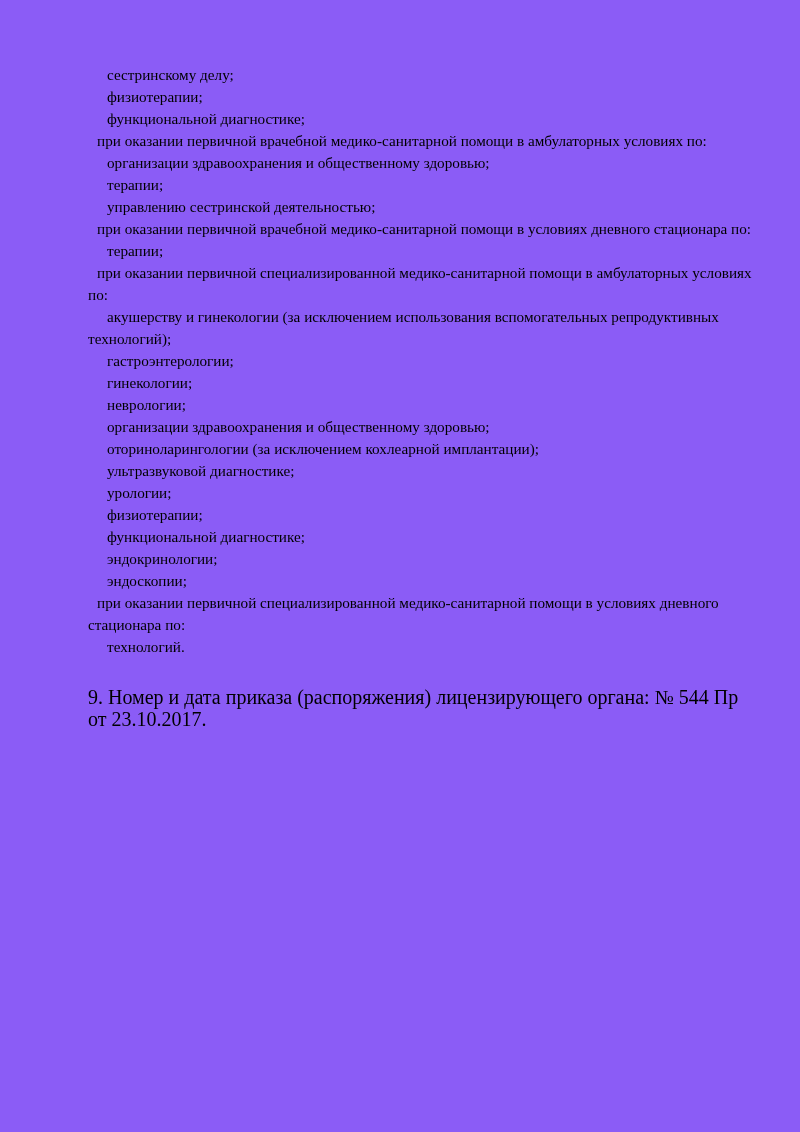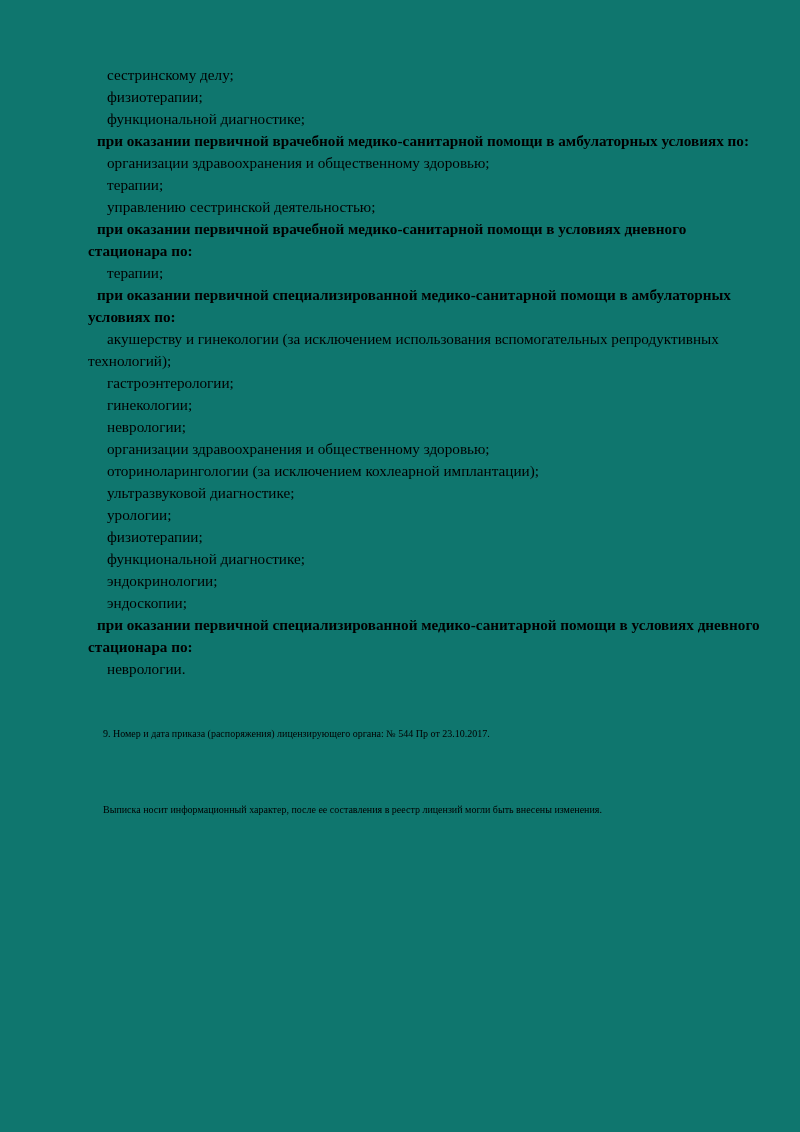--- a/index.html
+++ b/index.html
@@ -12,21 +12,21 @@
     height: 1132px;
     background: #ffffff;
     font-family: "Liberation Serif", "DejaVu Serif", serif;
     color: #000000;
     -webkit-font-smoothing: antialiased;
   }
   .page {
     position: relative;
     width: 800px;
     height: 1132px;
-    background: #0f766e;
+    background: #8b5cf6;
     box-sizing: border-box;
     overflow: hidden;
   }
   .content {
     position: absolute;
     left: 88px;
     top: 64px;
     width: 672px;
   }
   
@@ -35,31 +35,30 @@
     line-height: 22px;
     text-align: left;
     white-space: normal;
     margin: 0;
     padding: 0;
   }
   
   .wrap-head {
     padding-left: 0;
     text-indent: 9px;
-    font-weight: bold;
   }
   .wrap-item {
     padding-left: 0;
     text-indent: 19px;
   }
   .para {
-    font-size: 10px;
+    font-size: 20px;
     line-height: 22px;
     padding-left: 0;
-    margin: 15px;
+    margin: 0;
   }
   .spacer-para-top { height: 28px; }
   .spacer-para-mid { height: 24px; }
 </style>
 </head>
 <body>
 
 <div class="page">
   <div class="content">
 
@@ -87,24 +86,23 @@
     <div class="line wrap-item">оториноларингологии (за исключением кохлеарной имплантации);</div>
     <div class="line wrap-item">ультразвуковой диагностике;</div>
     <div class="line wrap-item">урологии;</div>
     <div class="line wrap-item">физиотерапии;</div>
     <div class="line wrap-item">функциональной диагностике;</div>
     <div class="line wrap-item">эндокринологии;</div>
     <div class="line wrap-item">эндоскопии;</div>
 
     <div class="line wrap-head">при оказании первичной специализированной медико-санитарной помощи в условиях дневного стационара по:</div>
 
-    <div class="line wrap-item">неврологии.</div>
+    <div class="line wrap-item">технологий.</div>
 
     <div class="spacer-para-top"></div>
 
     <div class="para">9. Номер и дата приказа (распоряжения) лицензирующего органа: № 544 Пр от 23.10.2017.</div>
 
     <div class="spacer-para-mid"></div>
 
-    <div class="para">Выписка носит информационный характер, после ее составления в реестр лицензий могли быть внесены изменения.</div>
 
   </div>
 </div>
 
 </body></html>

